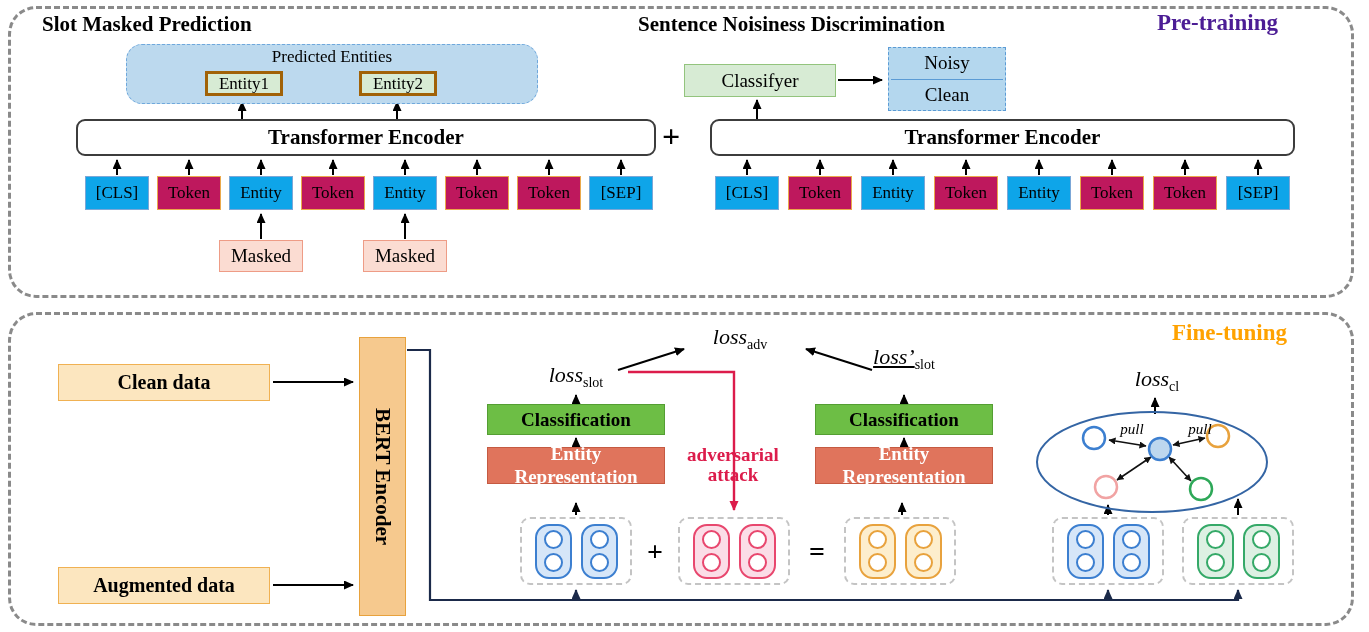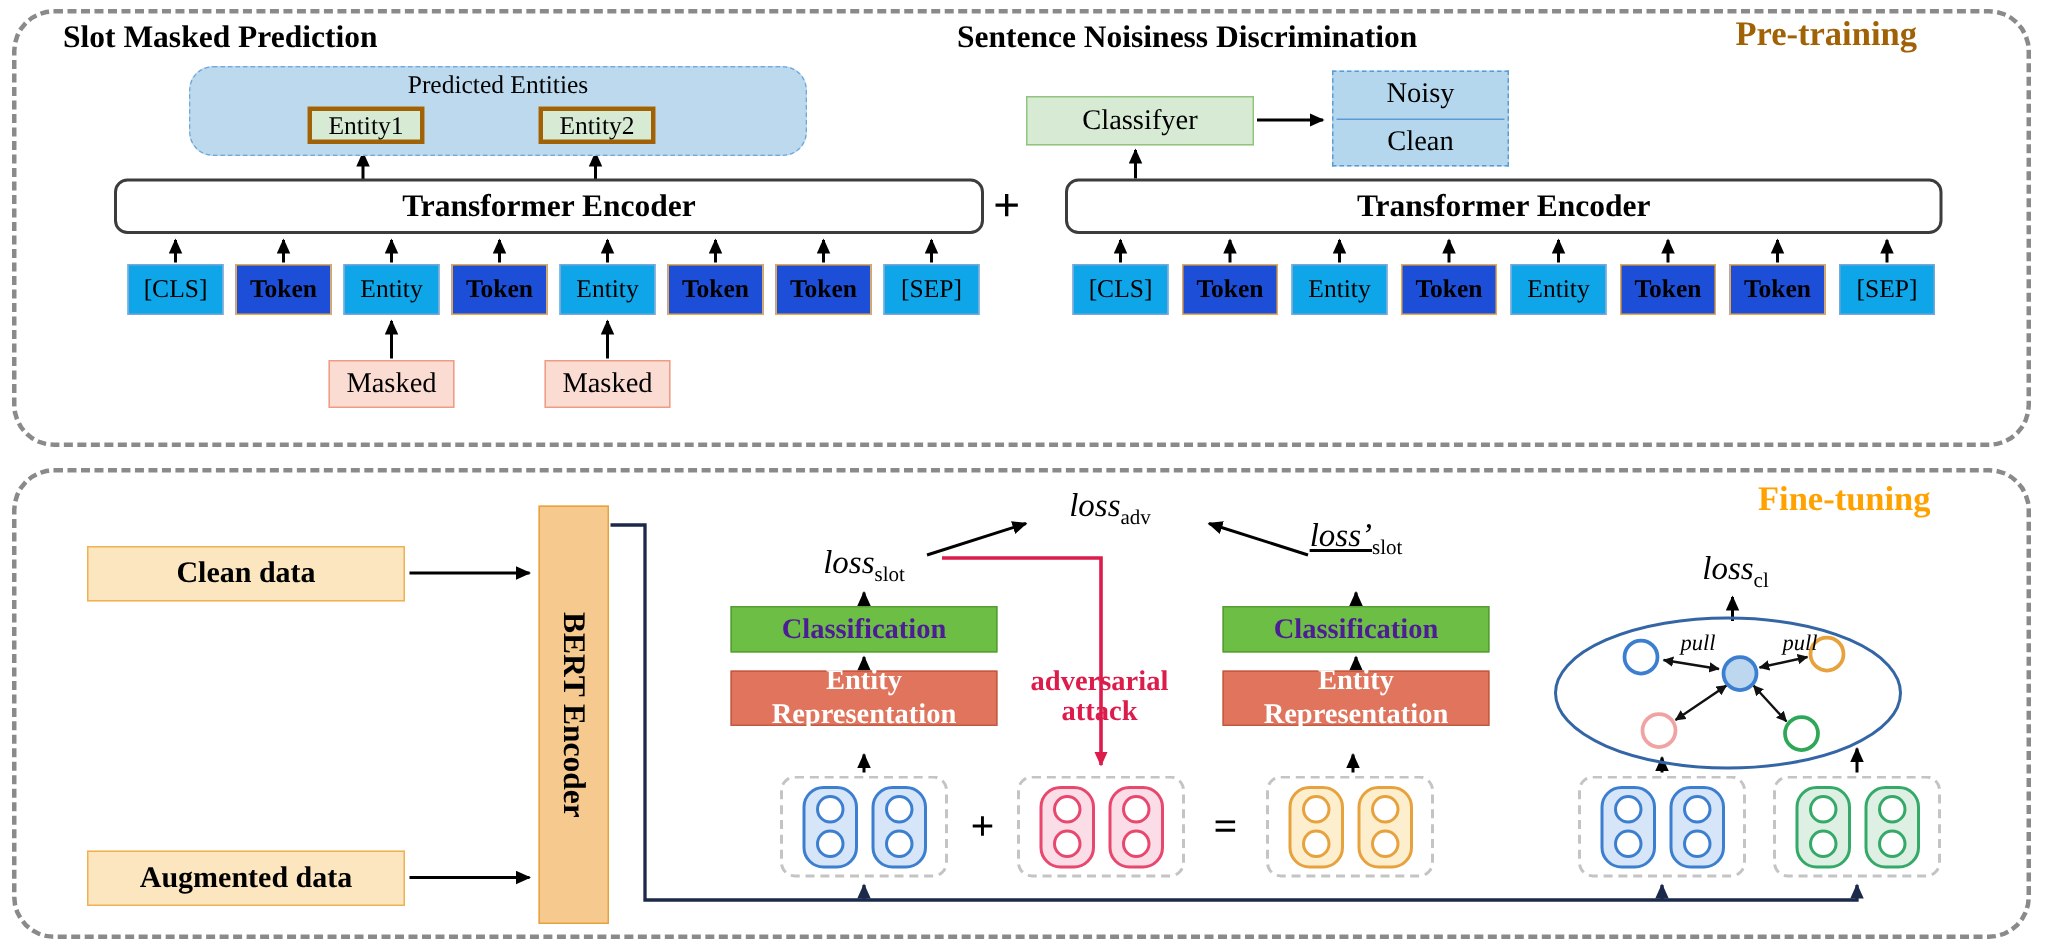--- a/index.html
+++ b/index.html
@@ -7,36 +7,36 @@
   #canvas{position:relative;width:1369px;height:632px;background:#fff;overflow:hidden;}
   .abs{position:absolute;box-sizing:border-box;}
   .panel{position:absolute;border:3px dashed #8a8a8a;border-radius:28px;box-sizing:border-box;z-index:1;}
   #svg-layer{position:absolute;left:0;top:0;z-index:4;pointer-events:none;}
   .z6{z-index:6;}
   .title{font-weight:bold;font-size:21px;color:#000;white-space:nowrap;}
   .stage-label{font-weight:bold;font-size:23px;white-space:nowrap;}
   .encoder-box{background:#fff;border:2px solid #3c3c3c;border-radius:9px;display:flex;align-items:center;justify-content:center;font-weight:bold;font-size:21px;}
   .token{width:64px;height:34px;display:flex;align-items:center;justify-content:center;font-size:17px;}
   .token.special,.token.entity{background:#0ea5e9;border:1px solid #7BA7D7;}
-  .token.word{background:#1d4ed8;border:1px solid #EBA94B;font-weight:bold;}
+  .token.word{background:#be185d;border:1px solid #EBA94B;}
   .masked{width:84px;height:32px;display:flex;align-items:center;justify-content:center;font-size:19px;background:#FBDCD2;border:1px solid #EE9C86;}
   .predicted-box{width:412px;height:60px;background:#BCD9EE;border:1.5px dashed #6FA8DC;border-radius:16px;}
   .pred-label{position:absolute;top:2px;left:0;width:100%;text-align:center;font-size:17px;}
   .entity-chip{position:absolute;top:26px;width:78px;height:25px;background:#D7EBD4;border:3px solid #a16207;display:flex;align-items:center;justify-content:center;font-size:17px;box-sizing:border-box;}
   .classifier{width:152px;height:33px;background:#D7EBD4;border:1px solid #93C47D;display:flex;align-items:center;justify-content:center;font-size:19px;}
   .noisy-clean{width:118px;height:64px;background:#B4D7EE;border:1.5px dashed #5B9BD5;display:flex;flex-direction:column;}
   .nc-row{flex:1;display:flex;align-items:center;justify-content:center;font-size:19px;}
   .nc-divider{height:1px;background:#5B9BD5;margin:0 2px;}
   .plus-big{font-size:32px;font-weight:bold;}
   .data-box{width:212px;height:37px;background:#FCE6BF;border:1px solid #F0B152;display:flex;align-items:center;justify-content:center;font-weight:bold;font-size:20px;}
   .bert{width:47px;height:279px;background:#F6C98E;border:1px solid #E8A23D;display:flex;align-items:center;justify-content:center;writing-mode:vertical-rl;font-weight:bold;font-size:21px;}
   .loss-label{font-size:22px;text-align:center;white-space:nowrap;}
   .lb{font-style:italic;}
   .loss-label sub{font-size:14px;font-style:normal;}
-  .cls-box{width:178px;height:31px;background:#6DBE45;border:1px solid #549E33;color:#4c1d95;font-weight:bold;font-size:19px;display:flex;align-items:center;justify-content:center;}
+  .cls-box{width:178px;height:31px;background:#6DBE45;border:1px solid #549E33;color:#000000;font-weight:bold;font-size:19px;display:flex;align-items:center;justify-content:center;}
   .er-box{width:178px;height:37px;background:#E0745C;border:1px solid #C55A42;color:#fff;font-weight:bold;font-size:19px;display:flex;align-items:center;justify-content:center;text-align:center;line-height:1.2;padding:0 24px;}
   .adv-text{width:118px;color:#DC1C4B;font-weight:bold;font-size:19px;text-align:center;line-height:1.05;z-index:7;}
   .op{font-size:28px;font-weight:bold;width:22px;text-align:center;}
   .group{width:112px;height:68px;border:2px dashed #c4c4c4;border-radius:10px;display:flex;align-items:center;justify-content:center;gap:9px;}
   .capsule{width:37px;height:55px;border-radius:14px;display:flex;flex-direction:column;align-items:center;justify-content:center;gap:4px;box-sizing:border-box;}
   .dot{width:19px;height:19px;border-radius:50%;background:#fff;display:block;box-sizing:border-box;}
   .capsule.c-blue{border:2.5px solid #3C7FD0;background:#D6E6F8;}  .c-blue .dot{border:2.5px solid #3C7FD0;}
   .capsule.c-pink{border:2.5px solid #E8476E;background:#FBDDE7;}  .c-pink .dot{border:2.5px solid #E8476E;}
   .capsule.c-orange{border:2.5px solid #E8A23D;background:#FDEECD;}.c-orange .dot{border:2.5px solid #E8A23D;}
   .capsule.c-green{border:2.5px solid #35A968;background:#DDF0E3;} .c-green .dot{border:2.5px solid #35A968;}
@@ -130,21 +130,21 @@
     </g>
     <circle cx="1094" cy="438" r="11" fill="#fff" stroke="#3C7FD0" stroke-width="2.5"></circle>
     <circle cx="1160" cy="449" r="11" fill="#BDD7EE" stroke="#3C7FD0" stroke-width="2.5"></circle>
     <circle cx="1218" cy="436" r="11" fill="#fff" stroke="#E8A23D" stroke-width="2.5"></circle>
     <circle cx="1106" cy="487" r="11" fill="#fff" stroke="#F1A3A3" stroke-width="2.5"></circle>
     <circle cx="1201" cy="489" r="11" fill="#fff" stroke="#2EA858" stroke-width="2.5"></circle>
   </svg>
 
   <div class="abs title z6" style="left:42px;top:12px;">Slot Masked Prediction</div>
   <div class="abs title z6" style="left:638px;top:12px;">Sentence Noisiness Discrimination</div>
-  <div class="abs stage-label z6" style="left:1157px;top:10px;color:#a16207;">Pre-training</div>
+  <div class="abs stage-label z6" style="left:1157px;top:10px;color:#4c1d95;">Pre-training</div>
 
   <div class="abs predicted-box z6" style="left:126px;top:44px;">
     <div class="pred-label">Predicted Entities</div>
     <div class="entity-chip" style="left:78px;">Entity1</div>
     <div class="entity-chip" style="left:232px;">Entity2</div>
   </div>
 
   <div class="abs encoder-box z6" style="left:76px;top:119px;width:580px;height:37px;">Transformer Encoder</div>
 
   <div class="abs token special z6" style="left:85px;top:176px;">[CLS]</div>

